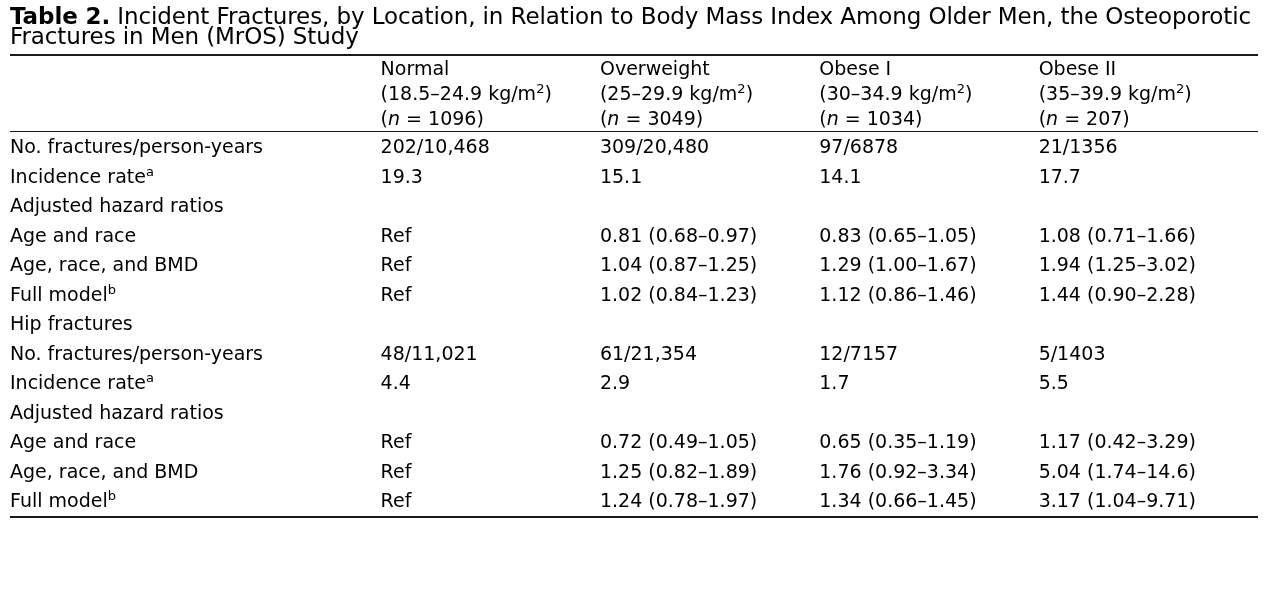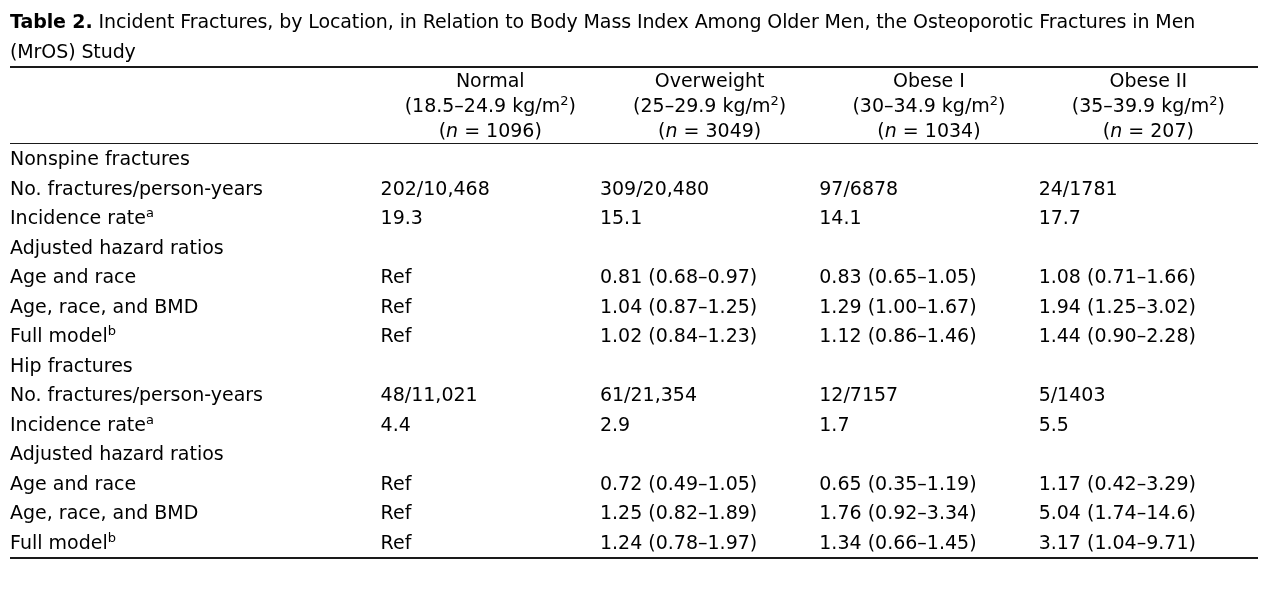--- a/index.html
+++ b/index.html
@@ -15,24 +15,24 @@
     overflow: hidden;
   }
   .page {
     width: 1268px;
     height: 602px;
     box-sizing: border-box;
     padding: 6px 10px 0 10px;
     position: relative;
   }
   .caption {
-    font-size: 19px;
-    line-height: 30px;
+    font-size: 23px;
+    line-height: 20px;
     letter-spacing: -0.1px;
-    margin: 0 0 0 0;
+    margin: 0 0 8px 0;
     width: 1250px;
   }
   .caption .lbl {
     font-weight: bold;
   }
   table.tbl {
     border-collapse: collapse;
     width: 1248px;
     table-layout: fixed;
     font-size: 19px;
@@ -57,21 +57,20 @@
     line-height: 0;
   }
   .rule-bottom td {
     border-top: 2.5px solid #1a1a1a;
     height: 0;
     padding: 0;
     font-size: 0;
     line-height: 0;
   }
   .head-cell {
-    text-align: center;
     line-height: 25px;
     padding: 6px 0 5px 0;
   }
   .head-cell .ln {
     display: block;
     white-space: nowrap;
   }
   .col-label {
     width: 370px;
     text-align: left;
@@ -151,33 +150,26 @@
         <span class="ln"><span>(</span><span class="it">n</span><span> = 207)</span></span>
       </td>
     </tr>
 
     <tr class="rule-mid">
       <td colspan="5"></td>
     </tr>
 
     </tbody>
       <tbody id="body-rows">
-        <tr class="first-row">
-          <td class="lbl-cell ind0"><span>Nonspine fractures</span></td>
-          <td class="val-cell"></td>
-          <td class="val-cell"></td>
-          <td class="val-cell"></td>
-          <td class="val-cell"></td>
-        </tr>
         <tr>
           <td class="lbl-cell ind1"><span>No. fractures/person-years</span></td>
           <td class="val-cell">202/10,468</td>
           <td class="val-cell">309/20,480</td>
           <td class="val-cell">97/6878</td>
-          <td class="val-cell">24/1781</td>
+          <td class="val-cell">21/1356</td>
         </tr>
         <tr>
           <td class="lbl-cell ind1"><span>Incidence rate</span><sup>a</sup></td>
           <td class="val-cell">19.3</td>
           <td class="val-cell">15.1</td>
           <td class="val-cell">14.1</td>
           <td class="val-cell">17.7</td>
         </tr>
         <tr>
           <td class="lbl-cell ind1"><span>Adjusted hazard ratios</span></td>

